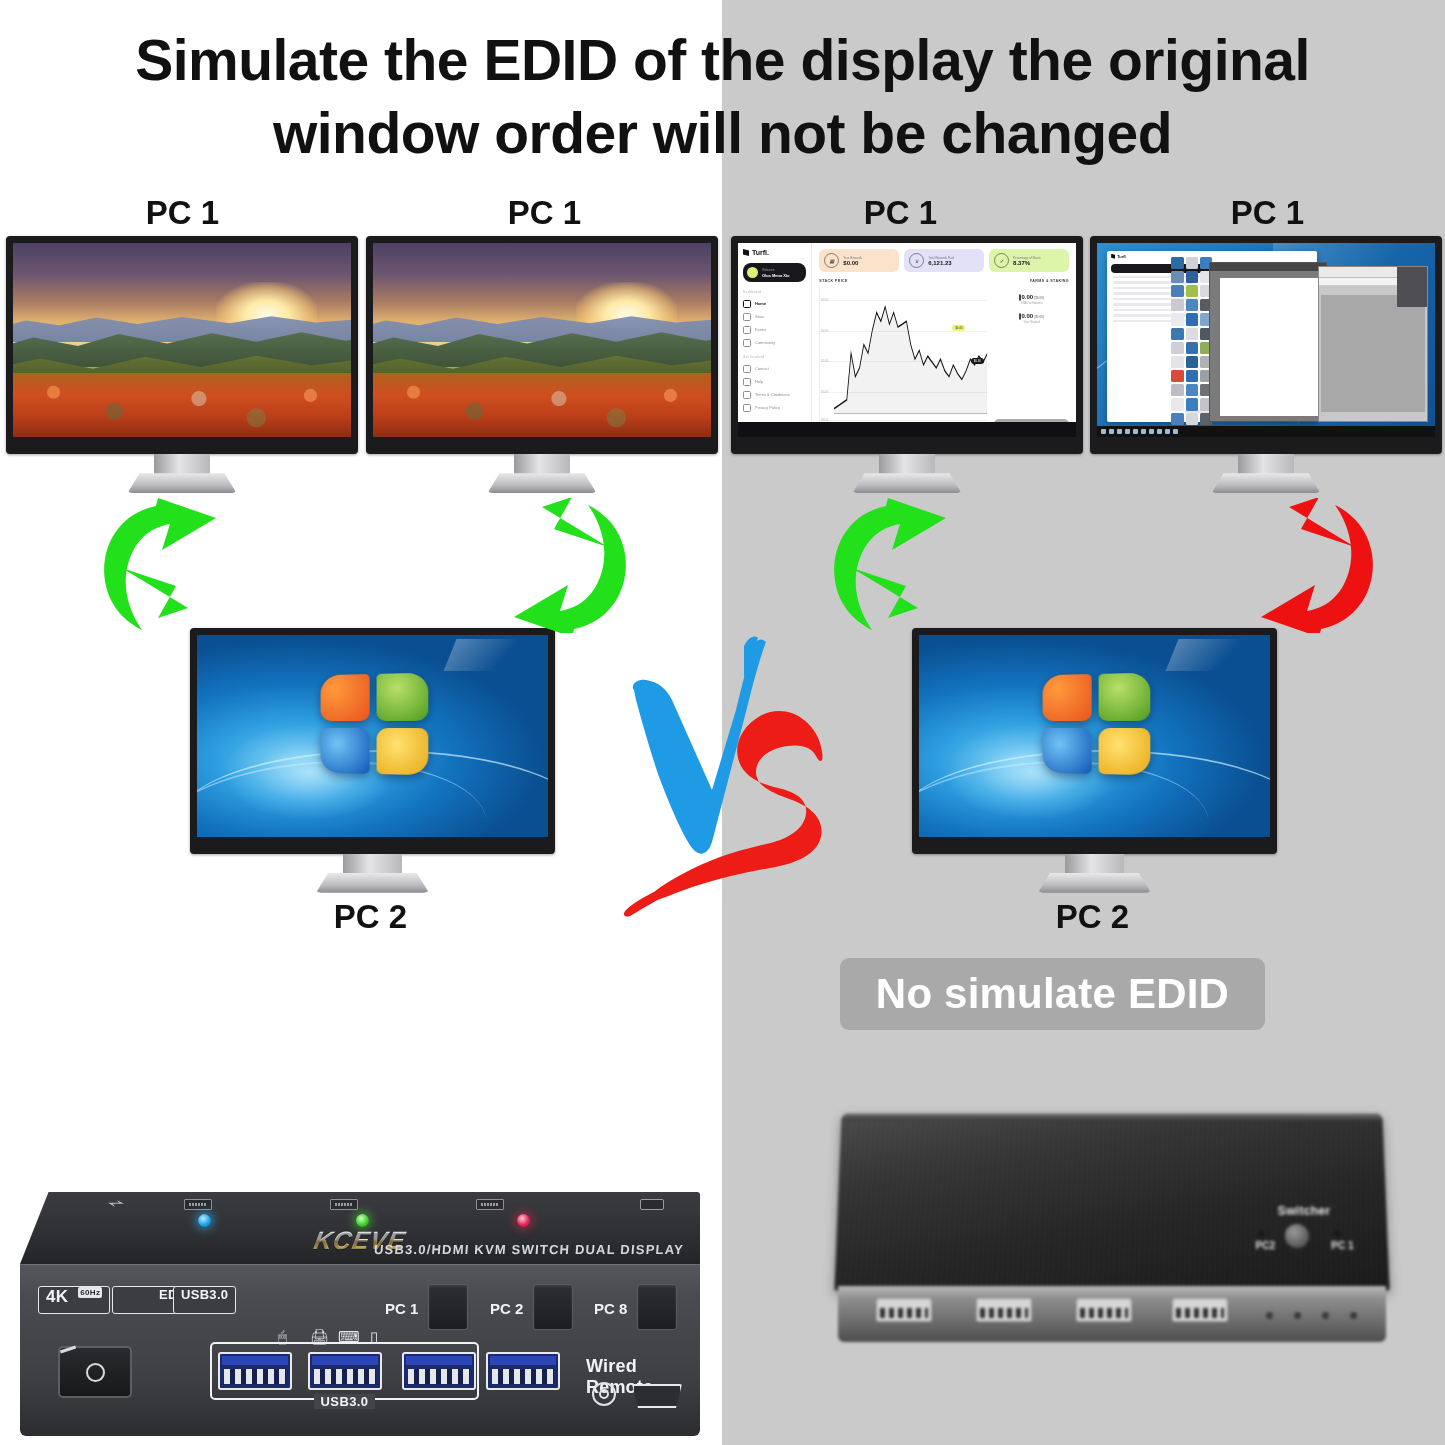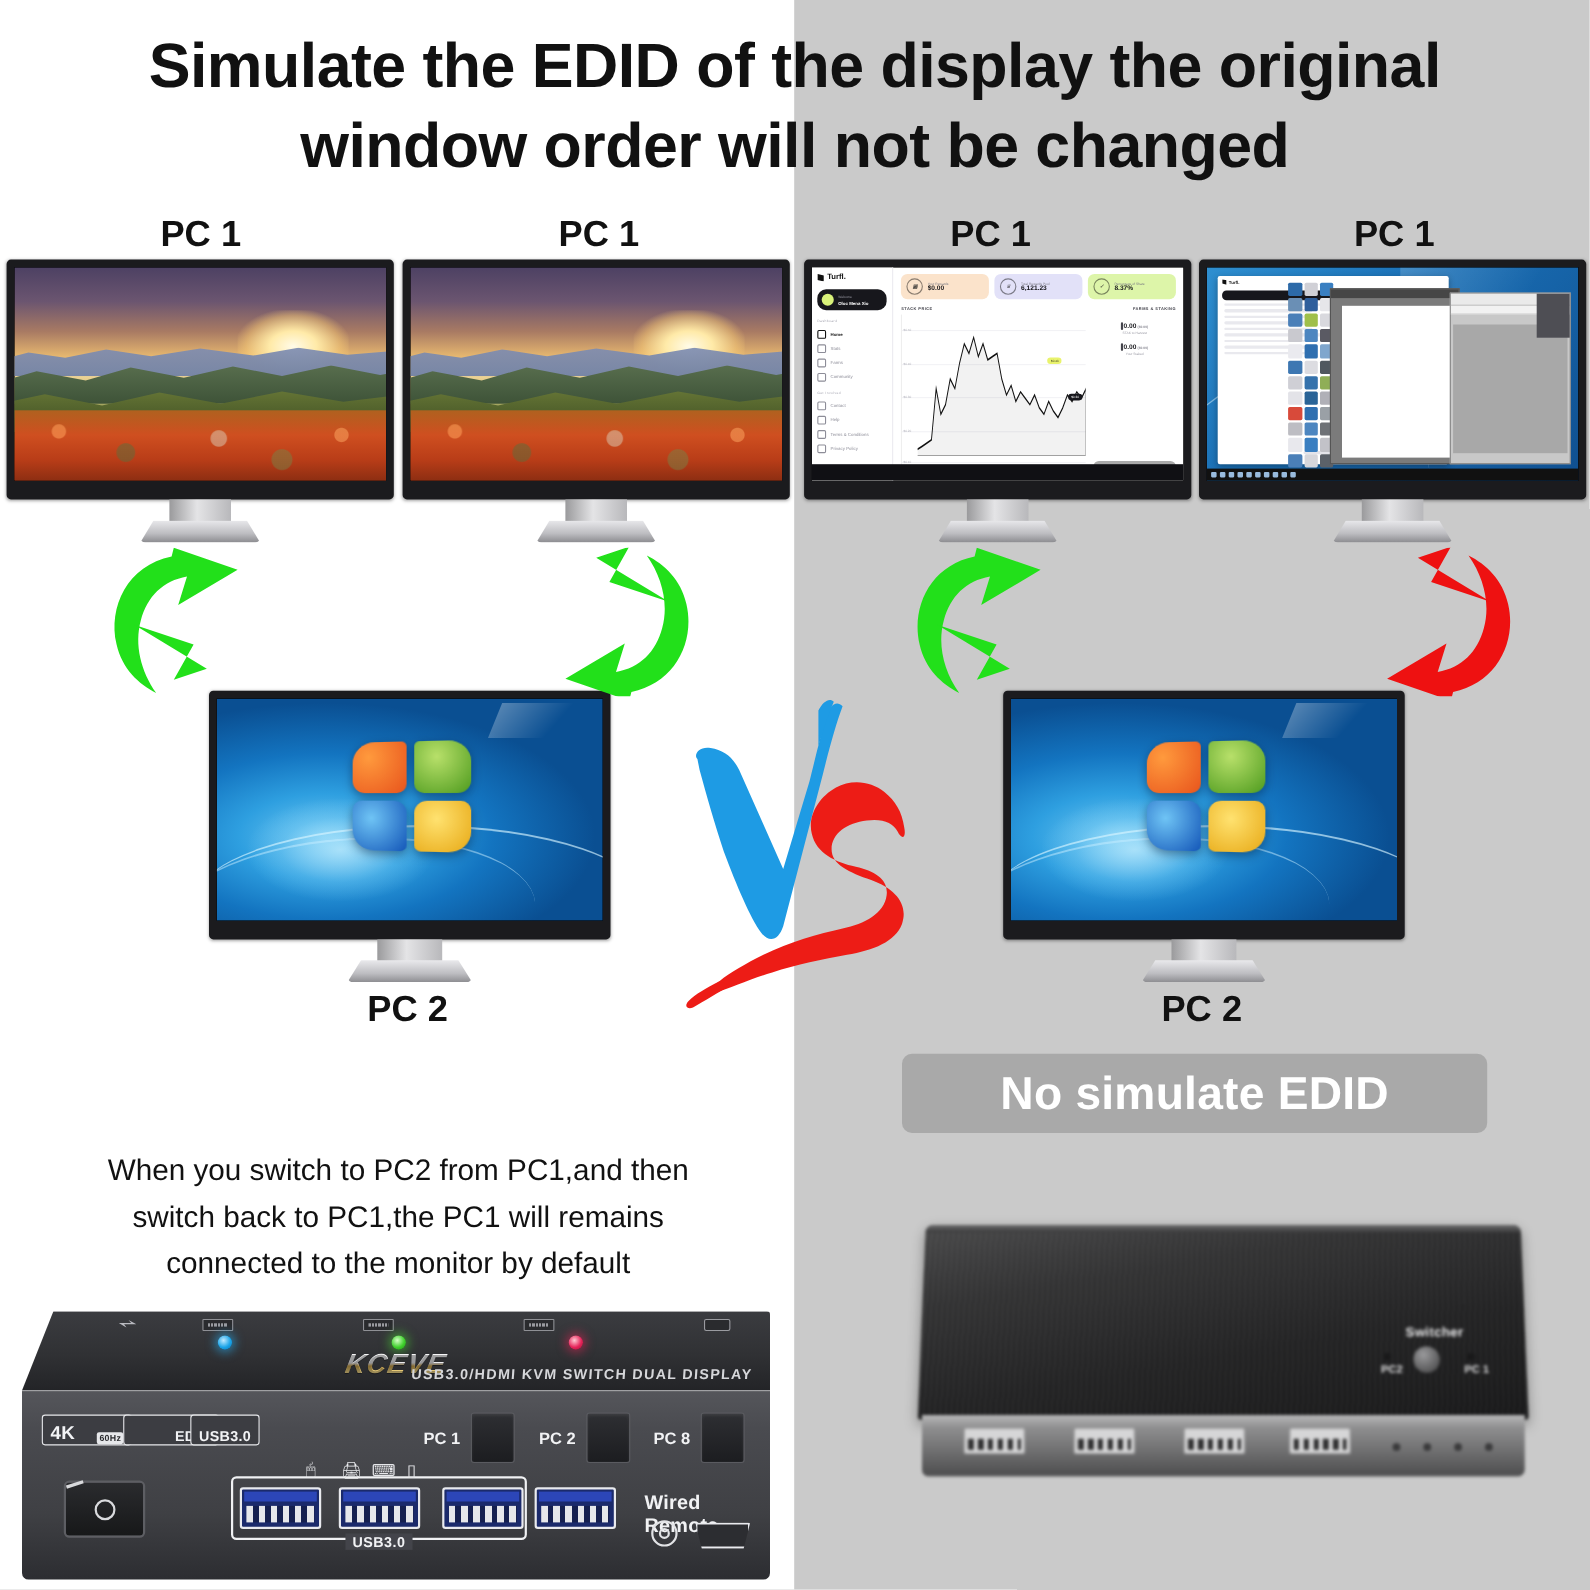--- a/index.html
+++ b/index.html
@@ -266,21 +266,21 @@
   .kvm-face{
     position:relative;height:172px;
     background:linear-gradient(180deg,#55565b 0%,#4a4b50 20%,#3f4044 65%,#2c2d31 100%);
     border-radius:0 0 6px 6px;
     box-shadow:inset 0 1px 0 rgba(255,255,255,.18);
   }
   .badge{
     position:absolute;border:1.6px solid #e6e7ea;border-radius:3px;
     background:#3c3d42;color:#f2f3f5;
     font-size:13px;font-weight:800;letter-spacing:.3px;
-    display:flex;align-items:flex-end;justify-content:center;gap:20px;
+    display:flex;align-items:flex-start;justify-content:center;gap:10px;
     height:26px;padding:0 7px;
   }
   .badge .k4{font-size:17px;font-weight:900;}
   .badge .hz{font-size:8px;background:#e6e7ea;color:#2a2b2e;border-radius:2px;padding:1px 2px;}
   .rocker{
     position:absolute;width:70px;height:48px;
     background:linear-gradient(180deg,#2a2b2e,#171819);
     border:2px solid #5d5e63;border-radius:5px;
     display:flex;align-items:center;justify-content:space-around;
   }
@@ -708,29 +708,24 @@
                C104 249 128 244 150 240 C174 236 194 228 200 212 C206 194 194 180 172 172
                C152 165 136 158 136 144 C136 130 150 120 168 118 C182 116 192 120 196 128
                C200 136 204 134 202 124 C200 110 194 100 184 92 Z" fill="#ed1c16"></path>
       <path d="M34 264 C22 270 12 276 6 282 C2 286 4 290 10 288 C20 282 34 274 44 268 Z" fill="#ed1c16"></path>
     </g>
   </svg>
 
   <div class="pc-label" style="left:248px;top:898px;width:245px;">PC 2</div>
 
 
-  <div class="caption" style="left:42px;top:1044px;width:640px;">
-    <div>When you switch to PC2 from PC1,and then</div>
-    <div>switch back to PC1,the PC1 will remains</div>
-    <div>connected to the monitor by default</div>
-  </div>
 
   <div class="pc-label" style="left:970px;top:898px;width:245px;">PC 2</div>
 
-  <div class="banner gray" style="left:820px;top:958px;width:532px;height:72px;">No simulate EDID</div>
+  <div class="banner gray" style="left:840px;top:958px;width:425px;height:72px;">No simulate EDID</div>
 
   <div class="kvm" style="left:20px;top:1192px;width:680px;">
     <div class="kvm-top">
       <div class="pwr"></div>
       <div class="port" style="left:164px;">
           <b></b>
         </div>
       <div class="port" style="left:310px;">
           <b></b>
         </div>

